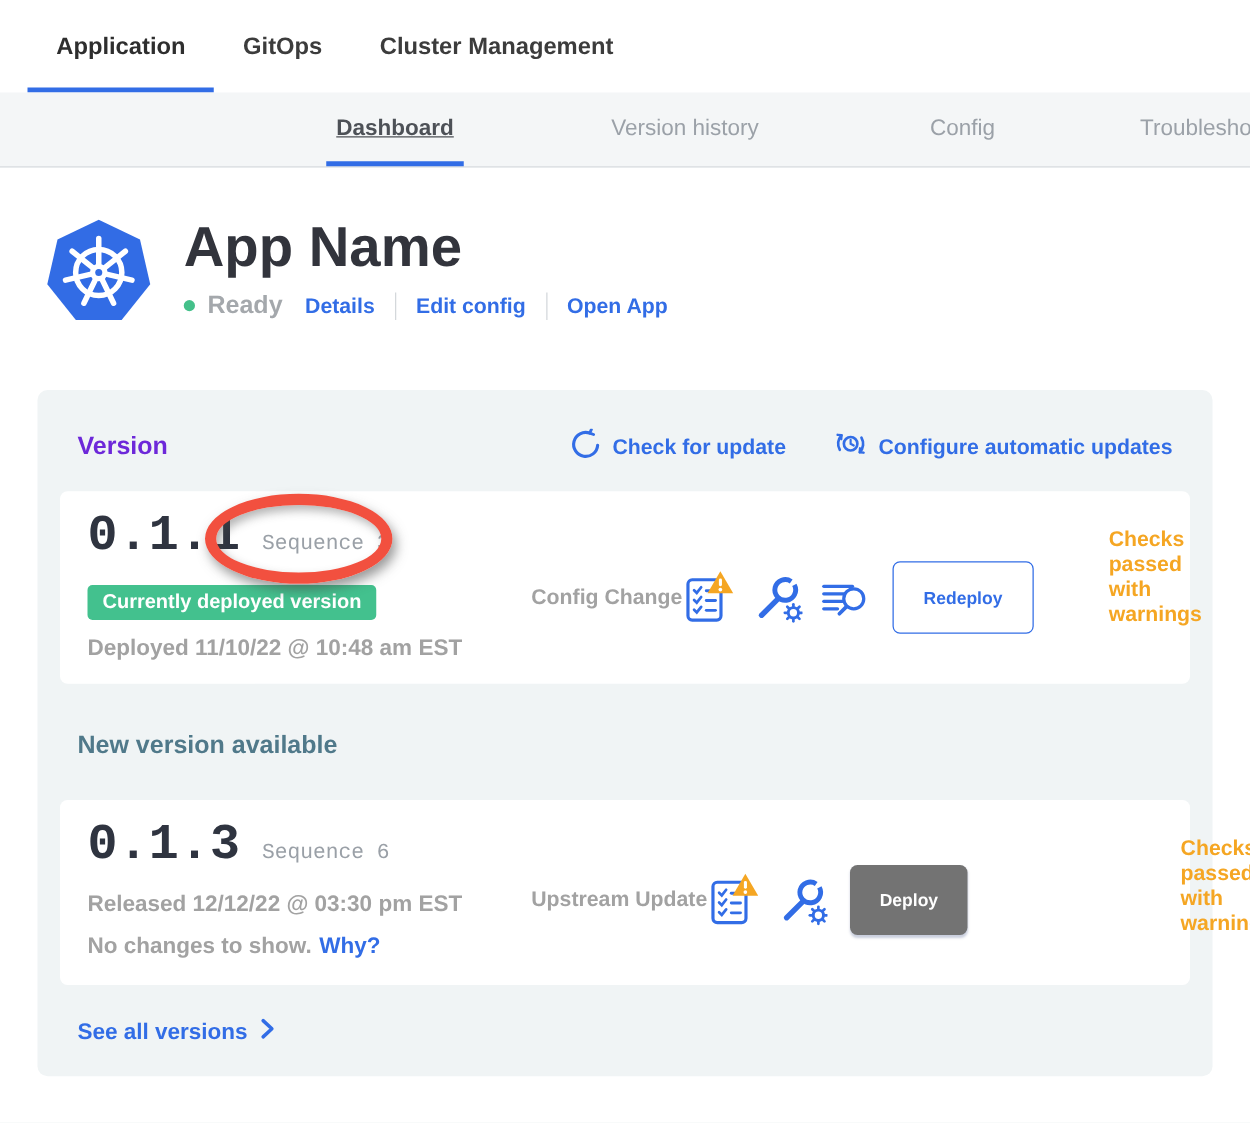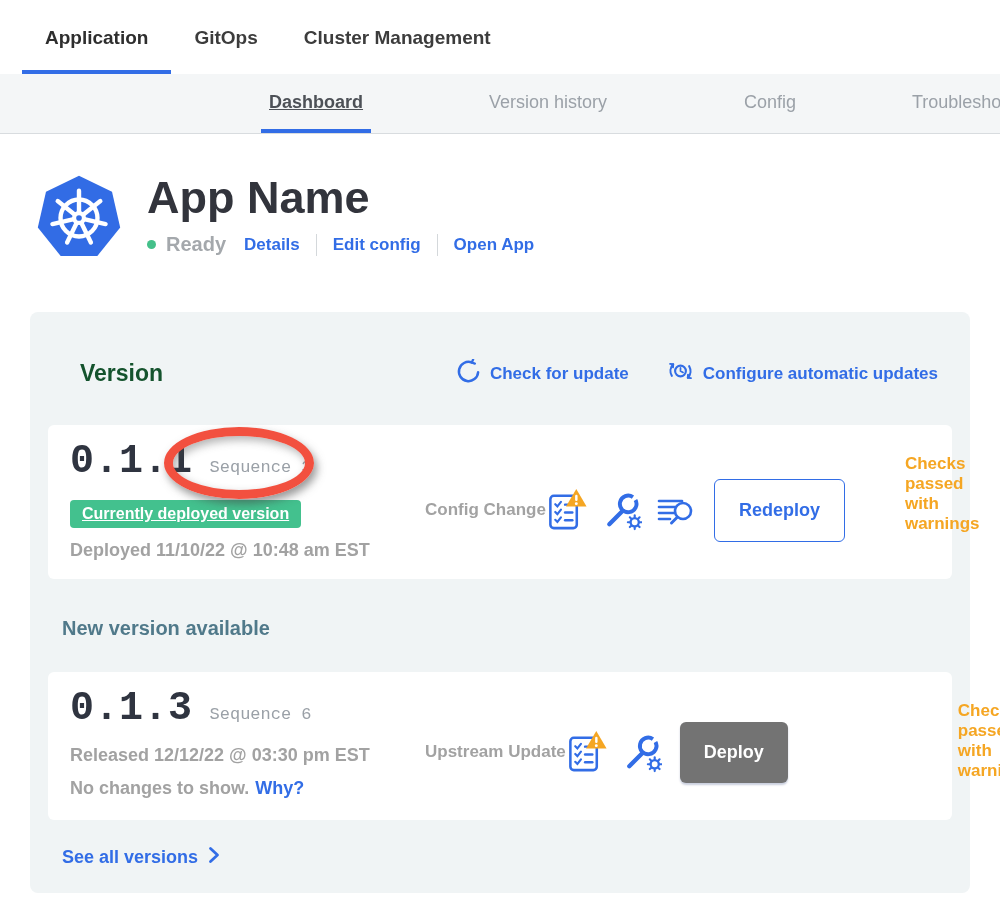--- a/index.html
+++ b/index.html
@@ -42,55 +42,55 @@
   .status-text { font-size:20px; font-weight:700; color:#a4a8ac; margin-right:18px; }
   .hlink { font-size:17px; font-weight:700; color:#326de6; cursor:pointer; text-decoration:none; }
   .vsep { width:1px; height:22px; background:#d4d8db; margin:0 16px; }
 
   
   .version-card {
     margin:50px 30px 0; background:#f0f4f5; border-radius:8px;
     padding:30px 18px 24px;
   }
   .card-head { display:flex; align-items:center; padding:0 14px; margin-bottom:20px; }
-  .card-title { margin:18px; font-size:23px; font-weight:700; color:#14532d; }
+  .card-title { margin:0; font-size:20px; font-weight:700; color:#6d28d9; }
   .head-actions { margin-left:auto; display:flex; align-items:flex-end; gap:38px; }
   .action-link { display:flex; align-items:center; gap:9px; font-size:17px; font-weight:700; color:#326de6; cursor:pointer; }
 
   .vrow { background:#ffffff; border-radius:6px; padding:16px 15px 16px 22px; display:flex; }
   .vrow.current   { min-height:154px; }
   .vrow.available { min-height:148px; }
 
   .v-left { flex:0 0 340px; }
   .v-line { position:relative; display:flex; align-items:baseline;font-family:Liberation Mono, monospace; }
   .v-num { font-size:40px; font-weight:800; color:#2f3440; line-height:1.05; letter-spacing:.5px; }
   .v-seq { font-size:17px; color:#9aa0a7; margin-left:17px; }
   .red-ellipse {
     position:absolute; left:94px; top:-14px; width:150px; height:72px;
     border:9px solid #f2503f; border-radius:50%;
     box-shadow:3px 5px 9px rgba(70,70,70,.55), inset 3px 4px 8px rgba(70,70,70,.40);
     pointer-events:none;
   }
   .badge {
     display:inline-block; margin-top:17px; background:#43c18e; color:#fff;
-    font-size:16px; font-weight:700; padding:5px 12px; border-radius:4px;text-decoration:underline;
+    font-size:16px; font-weight:700; padding:5px 12px; border-radius:4px;
   }
   .v-meta { margin-top:12px; font-size:18px; font-weight:700; color:#a2a2a2; }
   .why { color:#326de6; cursor:pointer; margin-left:6px; }
 
   .v-right { flex:1; display:flex; flex-direction:row; }
   .v-top { display:flex; align-items:center; margin-left:15px; }
   .vrow.current   .v-top { margin-top:16px; }
   .vrow.available .v-top { margin-top:12px; }
   .source { font-size:17px; font-weight:700; color:#a2a2a2; white-space:nowrap; }
   .icon-group { margin-left:auto; display:flex; align-items:center; gap:14px; }
   .icon-btn { display:flex; cursor:pointer; }
 
   .btn {
-    margin-left:18px; font-family:inherit; font-size:18px; font-weight:700;
+    margin-left:18px; font-family:inherit; font-size:14px; font-weight:700;
     border-radius:6px; padding:20px 24px; cursor:pointer; white-space:nowrap;
   }
   .btn.outline { background:#fff; color:#326de6; border:1.5px solid #326de6; }
   .btn.solid   { background:#737373; color:#fff; border:none; box-shadow:0 2px 2px rgba(40,60,120,.25); }
 
   .warnings { margin-top:13px; font-size:17px; font-weight:700; color:#f5a623; }
   .w1 { padding-left:60px; }
   .w2 { padding-left:170px; }
 
   .new-version { margin:38px 0 32px 14px; font-size:20px; font-weight:700; color:#50798a; }

